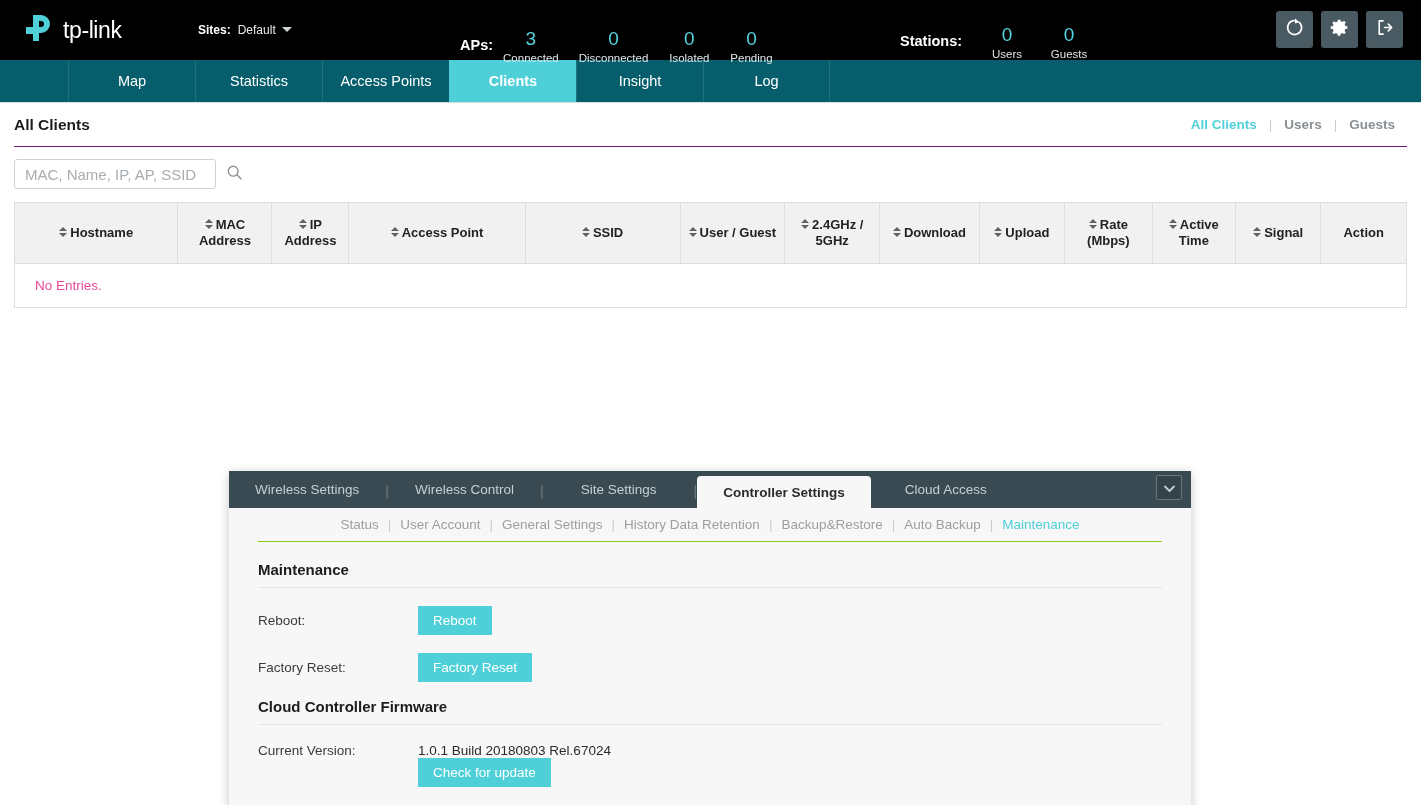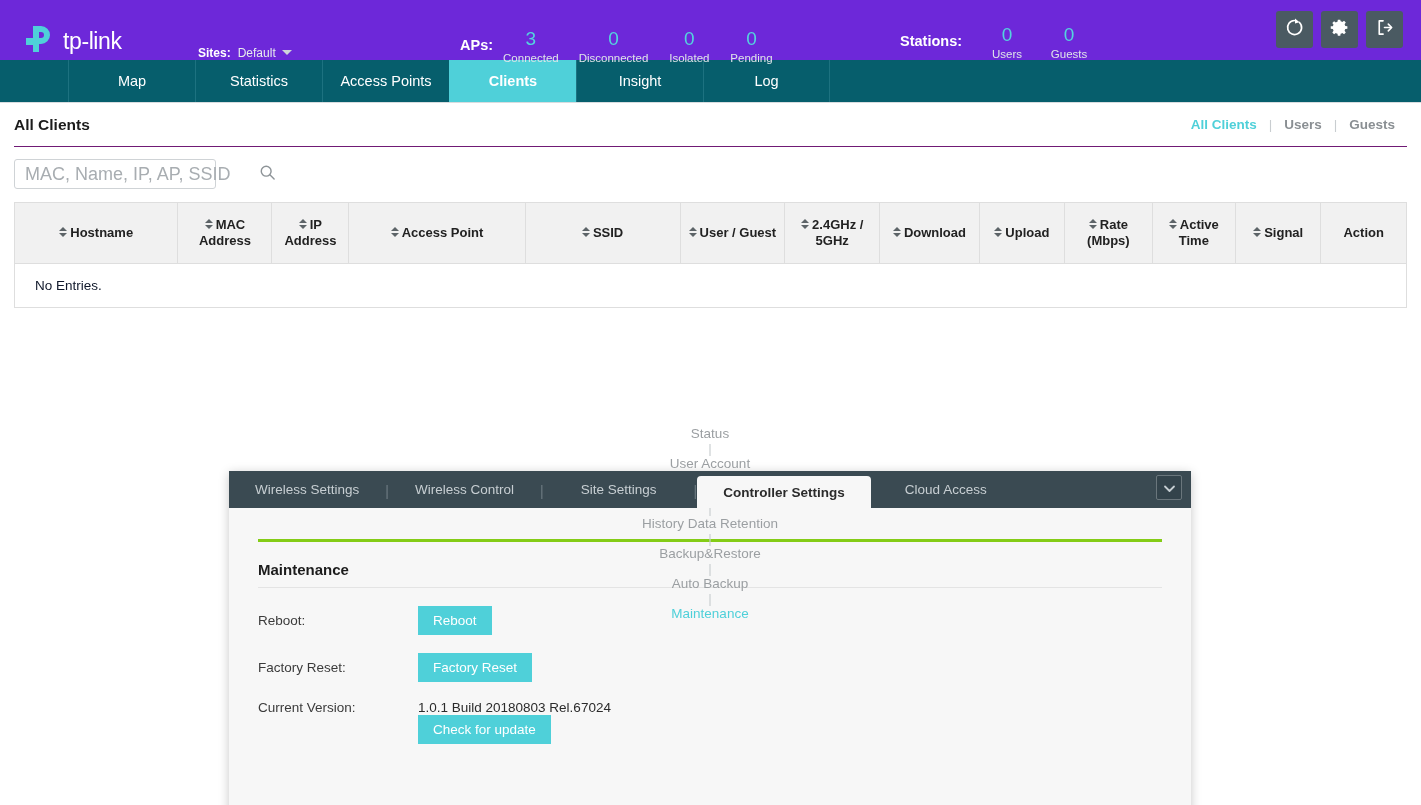--- a/index.html
+++ b/index.html
@@ -8,23 +8,23 @@
     width: 1421px; height: 805px;
     overflow: hidden;
     background: #ffffff;
     font-family: "Liberation Sans", sans-serif;
     -webkit-font-smoothing: antialiased;
   }
 
   
   .topbar {
     height: 60px;
-    background: #6d28d9;
-    display: flex;
-    align-items: flex-end;
+    background: #000000;
+    display: flex;
+    align-items: center;
     position: relative;
   }
   .logo-wrap {
     display: flex;
     align-items: center;
     margin-left: 22px;
     width: 128px;
   }
   .logo-mark { width: 38px; height: 38px; flex: none; }
   .logo-text {
@@ -155,21 +155,21 @@
     border: 1px solid #cfd3d6;
     border-radius: 3px;
     display: flex;
     align-items: center;
     padding: 0 8px;
     background: #fff;
   }
   .search-input {
     border: none; outline: none;
     flex: 1;
-    font-size: 18px;
+    font-size: 15px;
     color: #333;
     font-family: "Liberation Sans", sans-serif;
     background: transparent;
   }
   .search-input::placeholder { color: #a8adb1; }
 
   
   table.clients {
     width: 1393px;
     border-collapse: collapse;
@@ -202,21 +202,21 @@
     border-left: 4px solid transparent;
     border-right: 4px solid transparent;
   }
   .sort-ico i.up { border-bottom: 4px solid #5d6468; margin-bottom: 2px; }
   .sort-ico i.dn { border-top: 4px solid #5d6468; }
   table.clients td {
     border: 1px solid #dedede;
     border-top: none;
     height: 44px;
     font-size: 13.5px;
-    color: #0f172a;
+    color: #ec4899;
     padding-left: 20px;
     background: #fff;
   }
 
   
   .panel {
     position: absolute;
     left: 229px; top: 368px;
     width: 962px;
     height: 437px;
@@ -265,22 +265,21 @@
   }
 
   .panel-body { background: #f7f7f7; height: 400px; padding: 0 29px; }
 
   .subtabs {
     display: flex;
     align-items: center;
     justify-content: center;
     height: 34px;
     font-size: 13.5px;
-    border-bottom: 3px solid #84cc16;
-    flex-direction: column;
+    border-bottom: 1px solid #84cc16;
   }
   .subtab { color: #9b9fa2; cursor: pointer; padding: 0 9px; }
   .subtab.active { color: #4fd0d9; }
   .subtab-sep { color: #c9cdd0; }
 
   .section-title {
     font-size: 15px;
     font-weight: bold;
     color: #1c1c1c;
     padding: 19px 0 9px 0;
@@ -510,20 +509,21 @@
       <div class="form-row">
         <div class="form-label">Reboot:</div>
         <button class="btn-cyan">Reboot</button>
       </div>
 
       <div class="form-row">
         <div class="form-label">Factory Reset:</div>
         <button class="btn-cyan">Factory Reset</button>
       </div>
 
+      <div class="section-title" style="padding-top:16px;">Cloud Controller Firmware</div>
 
       <div class="form-row">
         <div class="form-label">Current Version:</div>
         <div class="value-text">1.0.1 Build 20180803 Rel.67024</div>
       </div>
 
       <div>
         <button class="btn-cyan indent-btn">Check for update</button>
       </div>
 

